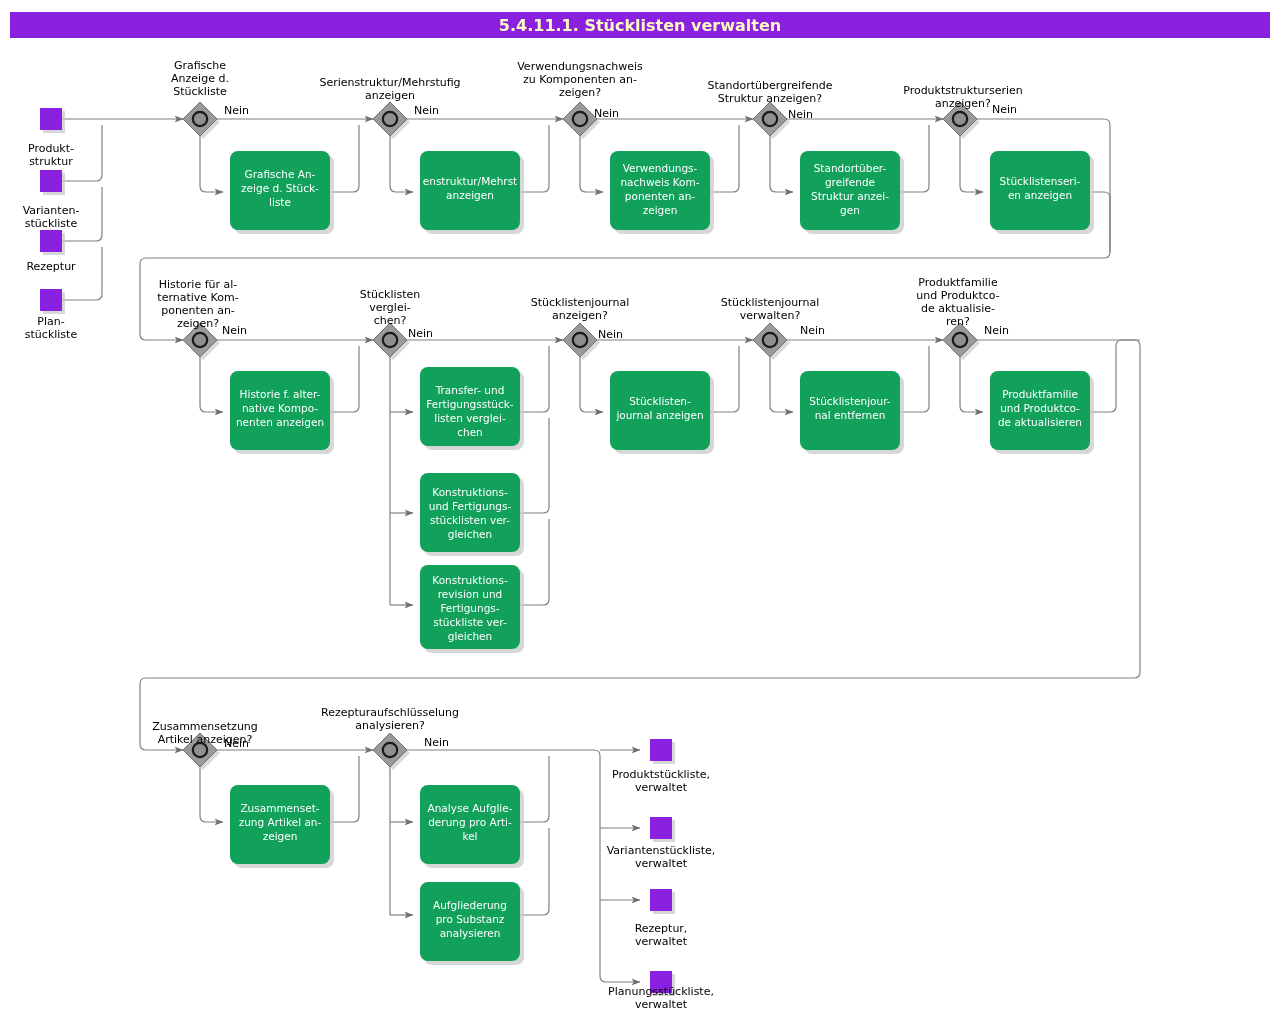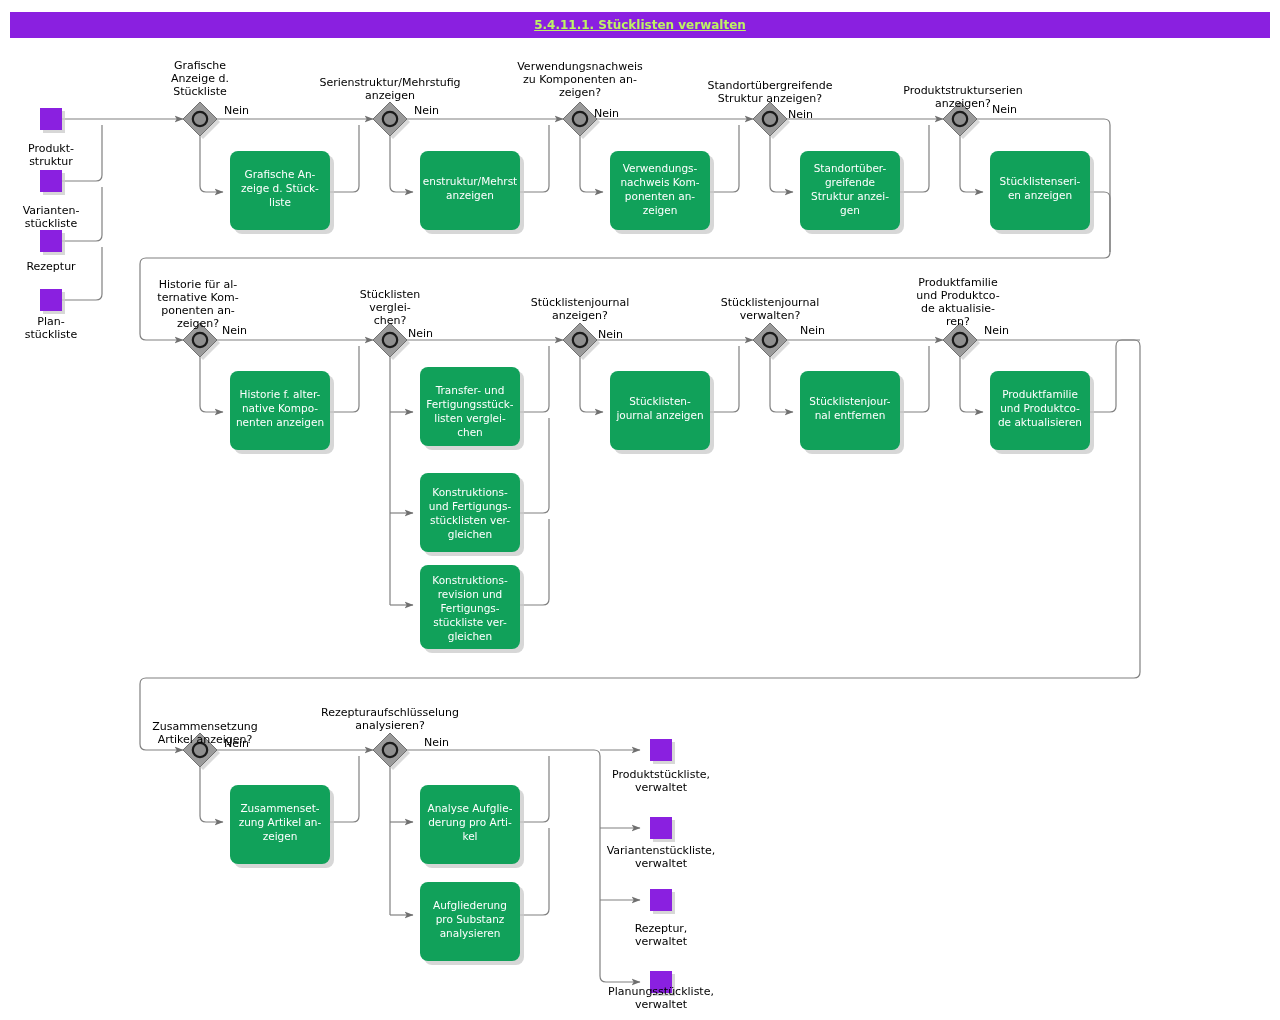--- a/index.html
+++ b/index.html
@@ -1,21 +1,21 @@
 <!DOCTYPE html>
 <html><head>
 <meta charset="utf-8">
 <style>
   html,body{margin:0;padding:0;background:#ffffff;}
   body{width:1280px;height:1020px;overflow:hidden;
        font-family:"DejaVu Sans","Liberation Sans",sans-serif;}
   #root{position:relative;width:1280px;height:1020px;}
   #titlebar{position:absolute;left:10px;top:12px;width:1260px;height:26px;
             background:#8a20e0;display:flex;align-items:center;justify-content:center;}
-  #titlebar span{color:#bef264;font-size:12px;font-weight:bold;letter-spacing:0px;text-decoration:underline;}
+  #titlebar span{color:#fef9c3;font-size:16px;font-weight:bold;letter-spacing:0px;}
   svg{position:absolute;left:0;top:0;width:1280px;height:1020px;}
   .lbl{font-size:11px;fill:#000000;font-family:"DejaVu Sans","Liberation Sans",sans-serif;}
   .fnText{font-size:10.5px;fill:#ffffff;font-family:"DejaVu Sans","Liberation Sans",sans-serif;}
   .nein{font-size:11px;fill:#000000;}
   .conn{fill:none;stroke:#808080;stroke-width:1.2;}
   .fnbox{fill:#11a15a;}
   .fnshadow{fill:#c9c9c9;opacity:.75;}
   .evt{fill:#8a20e0;}
   .evtshadow{fill:#c9c9c9;opacity:.75;}
   .gwdia{fill:#9a9a9a;stroke:#6f6f6f;stroke-width:1;}

